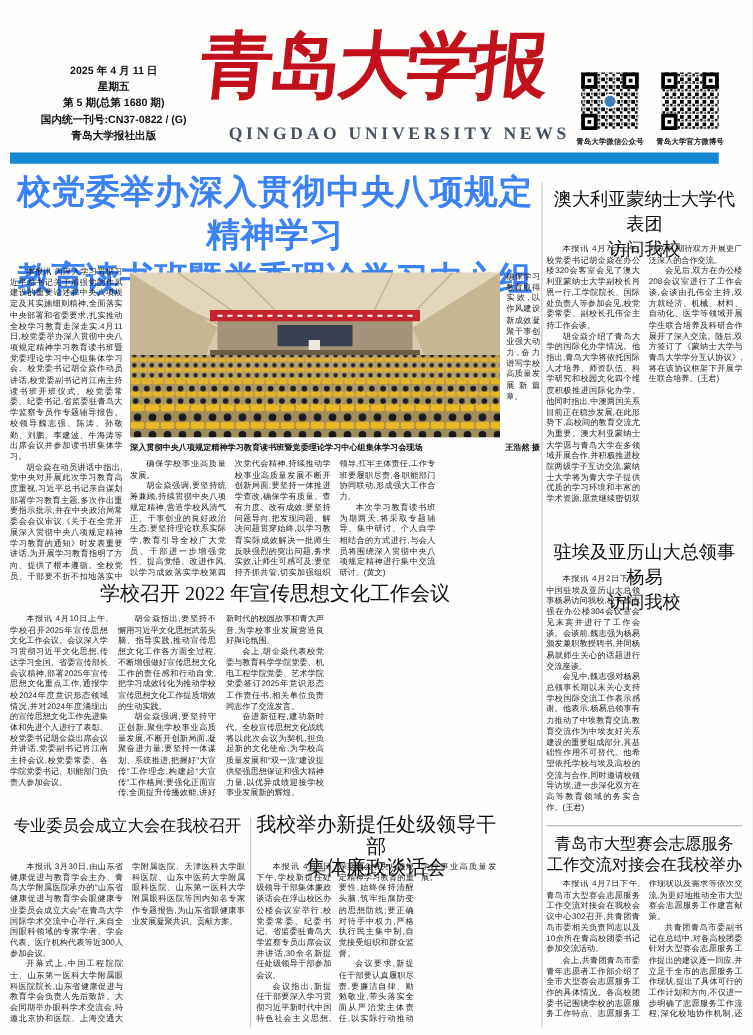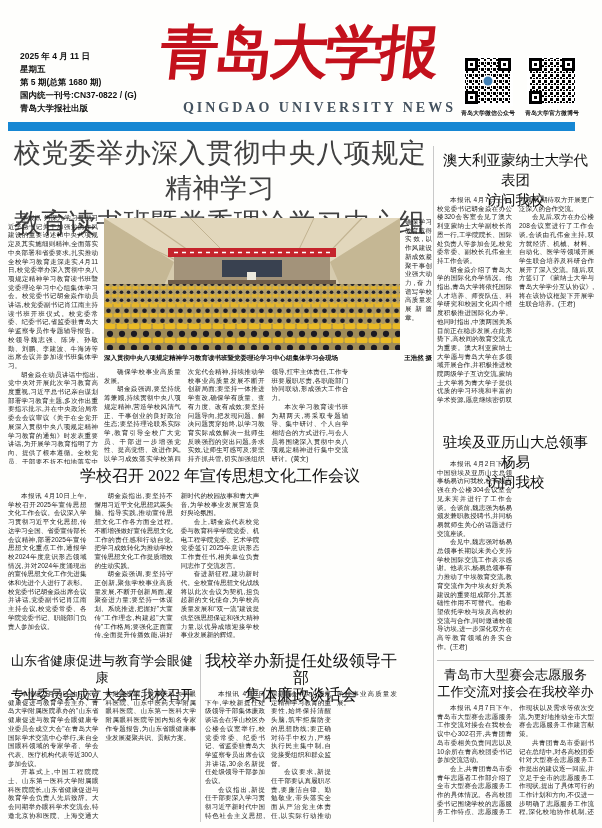--- a/index.html
+++ b/index.html
@@ -1,36 +1,36 @@
 <!DOCTYPE html>
 <html><head>
 <meta charset="utf-8">
 <style>
   html,body{margin:0;padding:0;background:#e9e9e9;}
   .page{position:relative;width:602px;height:828px;margin:0 auto;background:#fefefc;
         font-family:"Liberation Sans","DejaVu Sans",sans-serif;color:#1a1a1a;overflow:hidden;}
   
-  .pub-info{position:absolute;left:20px;top:50px;width:142px;text-align:left;color:#111;}
+  .pub-info{position:absolute;left:20px;top:50px;width:142px;text-align:center;color:#111;}
   .pub-info div{font-size:8.5px;line-height:13px;font-weight:bold;}
   .masthead-cn{position:absolute;left:148px;top:2px;width:300px;height:102px;text-align:center;
         font-family:"DejaVu Serif","Liberation Serif",serif;font-weight:bold;color:#c3111c;
         font-size:58px;line-height:100px;letter-spacing:-3px;transform:skewX(-6deg);}
   .masthead-en{position:absolute;left:140px;top:100px;width:316px;text-align:right;
         font-family:"Liberation Serif","DejaVu Serif",serif;font-weight:bold;
         font-size:14px;letter-spacing:3px;color:#44525f;}
   .qr{position:absolute;top:56px;width:50px;height:50px;background:#fff;}
   .qr-caption{position:absolute;top:109px;width:66px;text-align:center;font-size:6px;color:#222;font-weight:bold;}
   .blue-bar{position:absolute;left:8px;top:122px;width:567px;height:9px;}
   
   .vrule-main{position:absolute;left:433px;top:146px;width:1px;height:676px;background:#c9c9c9;}
   .vrule-bottom{position:absolute;left:200px;top:654px;width:1px;height:168px;background:#c9c9c9;}
   .hrule-right{position:absolute;left:437px;top:660px;width:157px;height:1px;background:#bbb;}
   
   .headline{position:absolute;left:8px;top:136px;width:424px;text-align:center;
-        font-weight:normal;color:#404040;font-size:27px;line-height:35px;letter-spacing:0.5px;}
+        font-weight:bold;color:#3b82f6;font-size:27px;line-height:35px;letter-spacing:0.5px;}
   
   .smalltext{font-size:6.5px;line-height:8.7px;text-align:justify;color:#1c1c1c;overflow:hidden;}
   .smalltext p{margin:0;text-indent:2em;}
   .cols{column-fill:auto;}
   .title-serif{font-family:"Liberation Serif","DejaVu Serif",serif;font-weight:normal;color:#0d0d0d;text-align:center;}
   
   .a-col1{position:absolute;left:8px;top:214px;width:90px;height:250px;}
   .a-photo{position:absolute;left:104px;top:218px;width:296px;height:132px;}
   .a-sliver{position:absolute;left:405px;top:218px;width:27px;height:134px;}
   .a-caption{position:absolute;left:104px;top:354px;width:328px;display:flex;justify-content:space-between;
@@ -222,21 +222,20 @@
   </div>
   <div class="d-body smalltext cols">
       <p>本报讯 4月2日下午,中国驻埃及亚历山大总领事杨易访问我校,校长魏志强在办公楼304会议室会见来宾并进行了工作会谈。会谈前,魏志强为杨易颁发兼职教授聘书,并同杨易就师生关心的话题进行交流座谈。</p>
       <p>会见中,魏志强对杨易总领事长期以来关心支持学校国际交流工作表示感谢。他表示,杨易总领事有力推动了中埃教育交流,教育交流作为中埃友好关系建设的重要组成部分,其基础性作用不可替代。他希望依托学校与埃及高校的交流与合作,同时邀请校领导访埃,进一步深化双方在高等教育领域的务实合作。(王君)</p>
     </div>
 
   <div class="vrule-bottom"></div>
   <div class="hrule-right"></div>
 
   <div class="e-title title-serif">
-    <div>山东省健康促进与教育学会眼健康</div>
     <div>专业委员会成立大会在我校召开</div>
   </div>
   <div class="e-body smalltext cols">
       <p>本报讯 3月30日,由山东省健康促进与教育学会主办、青岛大学附属医院承办的"山东省健康促进与教育学会眼健康专业委员会成立大会"在青岛大学国际学术交流中心举行,来自全国眼科领域的专家学者、学会代表、医疗机构代表等近300人参加会议。</p>
       <p>开幕式上,中国工程院院士、山东第一医科大学附属眼科医院院长,山东省健康促进与教育学会负责人先后致辞。大会同期举办眼科学术交流会,特邀北京协和医院、上海交通大学附属医院、天津医科大学眼科医院、山东中医药大学附属眼科医院、山东第一医科大学附属眼科医院等国内知名专家作专题报告,为山东省眼健康事业发展凝聚共识、贡献方案。</p>
     </div>
 
   <div class="f-title title-serif">
     <div>我校举办新提任处级领导干部</div>
     <div>集体廉政谈话会</div>

